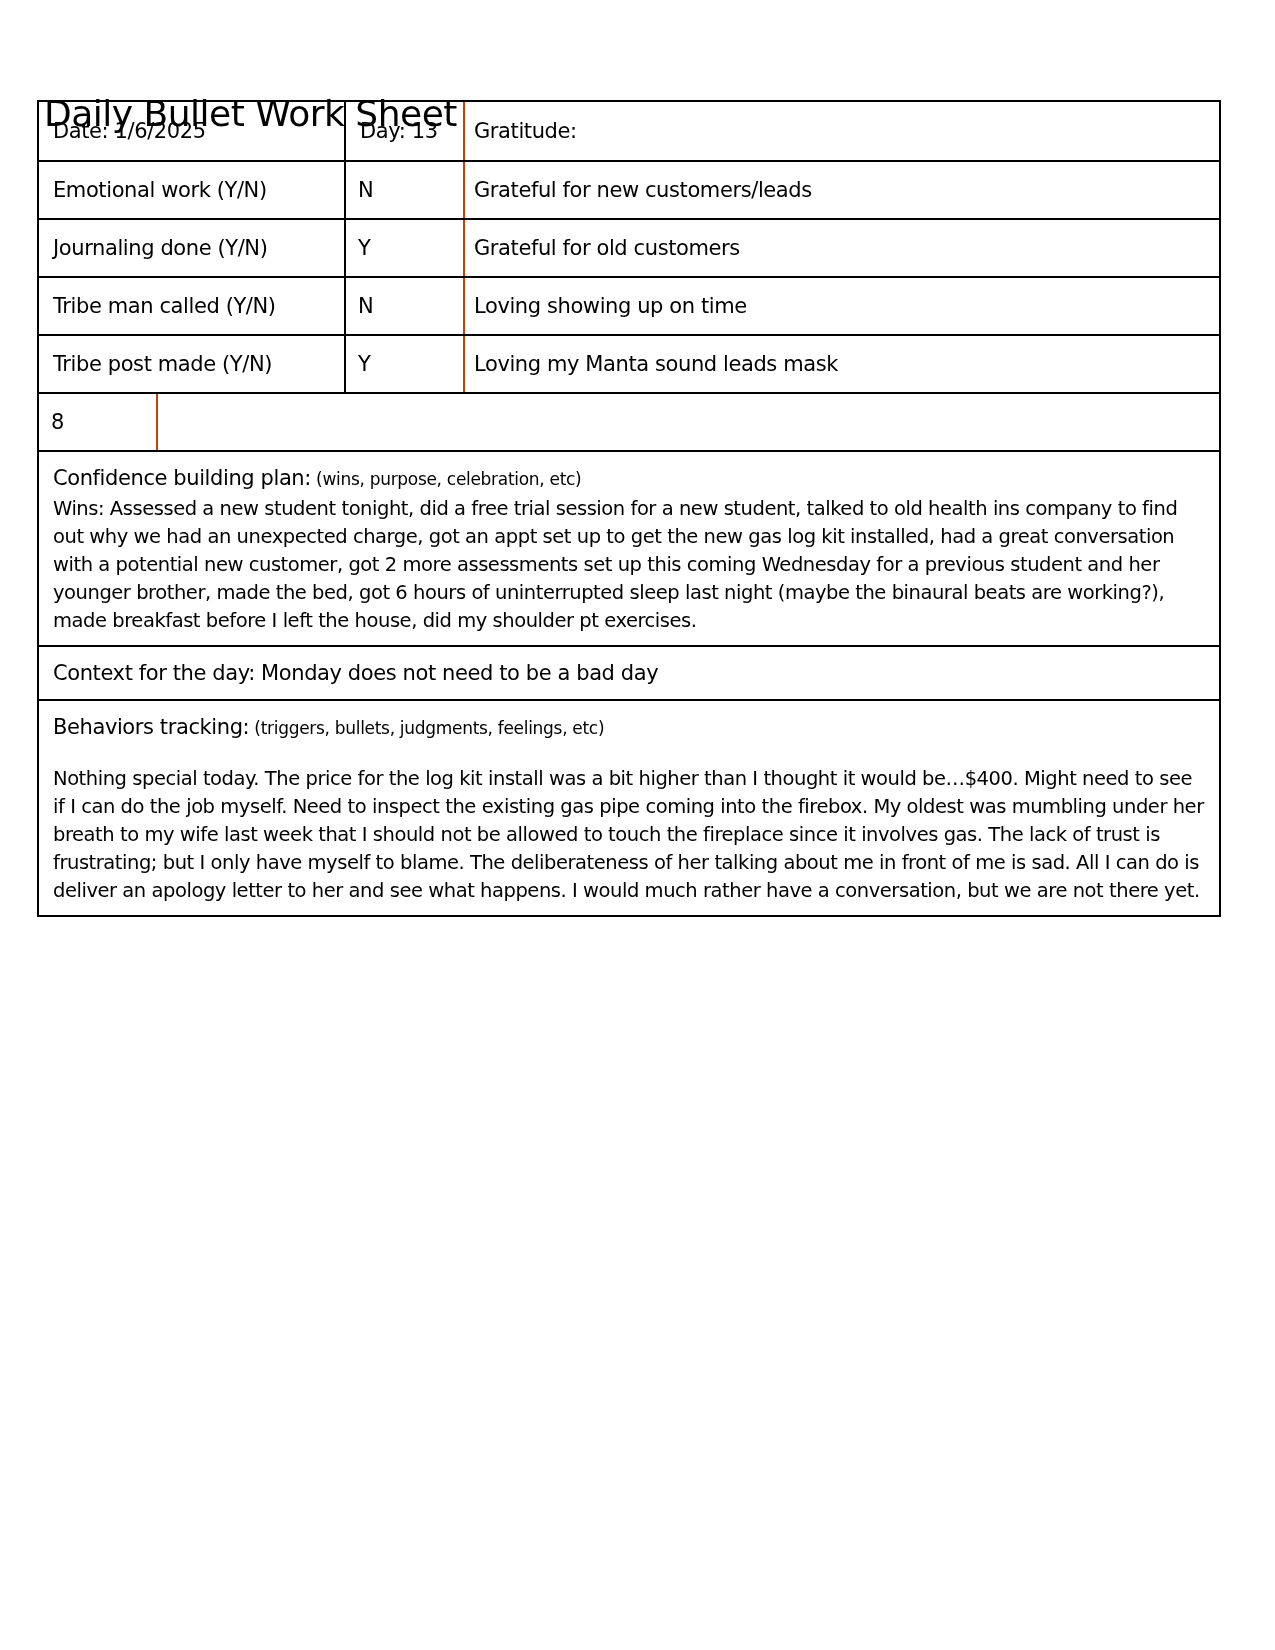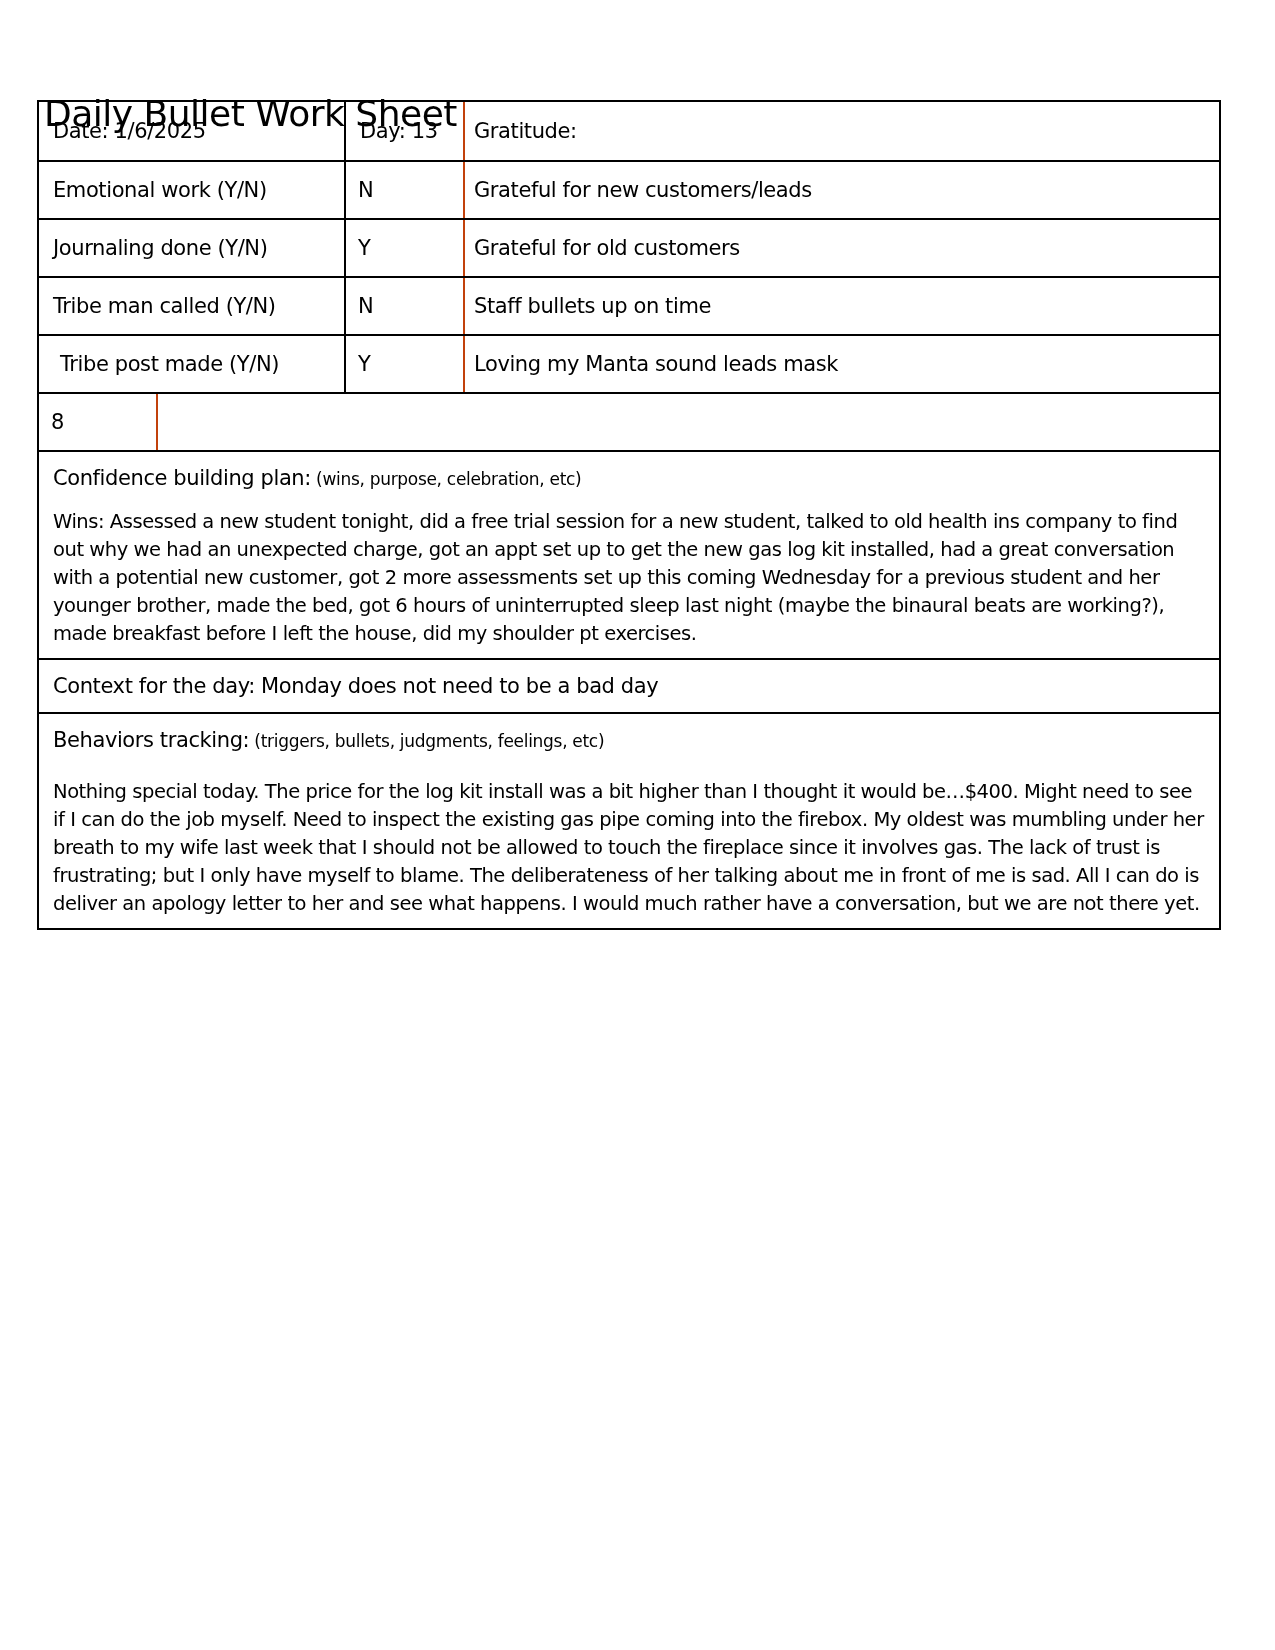--- a/index.html
+++ b/index.html
@@ -10,21 +10,21 @@
   .row:last-child { border-bottom: none; }
   .cell { box-sizing: border-box; display: flex; align-items: center; font-size: 21px; font-family: "DejaVu Sans", sans-serif; letter-spacing: -0.4px; }
   .c1 { width: 307px; border-right: 2px solid #000; padding-left: 14px; }
   .c2 { width: 119px; border-right: 2px solid #c2410c; padding-left: 12px; }
   .c3 { flex: 1; padding-left: 9px; }
   .r-head { height: 60px; }
   .r-item { height: 58px; text-align: center; }
   .block { display: block; padding: 14px 14px 10px 14px; font-family: "DejaVu Sans", sans-serif; }
   .block .head { font-size: 21px; letter-spacing: -0.4px; }
   .block .sub { font-size: 17px; letter-spacing: -0.3px; }
-  .block .body { margin-top: 18px; font-size: 19.5px; line-height: 28px; letter-spacing: -0.45px; }
+  .block .body { margin-top: 5px; font-size: 19.5px; line-height: 28px; letter-spacing: -0.45px; }
   .context { height: 54px; padding: 17px 14px; font-size: 21px; letter-spacing: -0.4px; font-family: "DejaVu Sans", sans-serif; display: flex; align-items: center; }
   .blk-beh .body { margin-top: 26px; }
 </style>
 </head>
 <body>
 
 <div class="title">Daily Bullet Work Sheet</div>
 
 <div class="sheet">
   <div class="row r-head">
@@ -39,24 +39,24 @@
     <div class="cell c3">Grateful for new customers/leads</div>
   </div>
   <div class="row r-item">
     <div class="cell c1">Journaling done (Y/N)</div>
     <div class="cell c2">Y</div>
     <div class="cell c3">Grateful for old customers</div>
   </div>
   <div class="row r-item">
     <div class="cell c1" style="">Tribe man called (Y/N)</div>
     <div class="cell c2">N</div>
-    <div class="cell c3">Staff bullets up on time</div>
+    <div class="cell c3">Loving showing up on time</div>
   </div>
   <div class="row r-item">
-    <div class="cell c1" style="padding-left:21px;">Tribe post made (Y/N)</div>
+    <div class="cell c1" style="padding-left:14px;">Tribe post made (Y/N)</div>
     <div class="cell c2">Y</div>
     <div class="cell c3">Loving my Manta sound leads mask</div>
   </div>
   <div class="row r-item">
     <div class="cell c2">8</div>
     <div class="cell c3"></div>
   </div>
 
   <div class="row block">
     <div>

